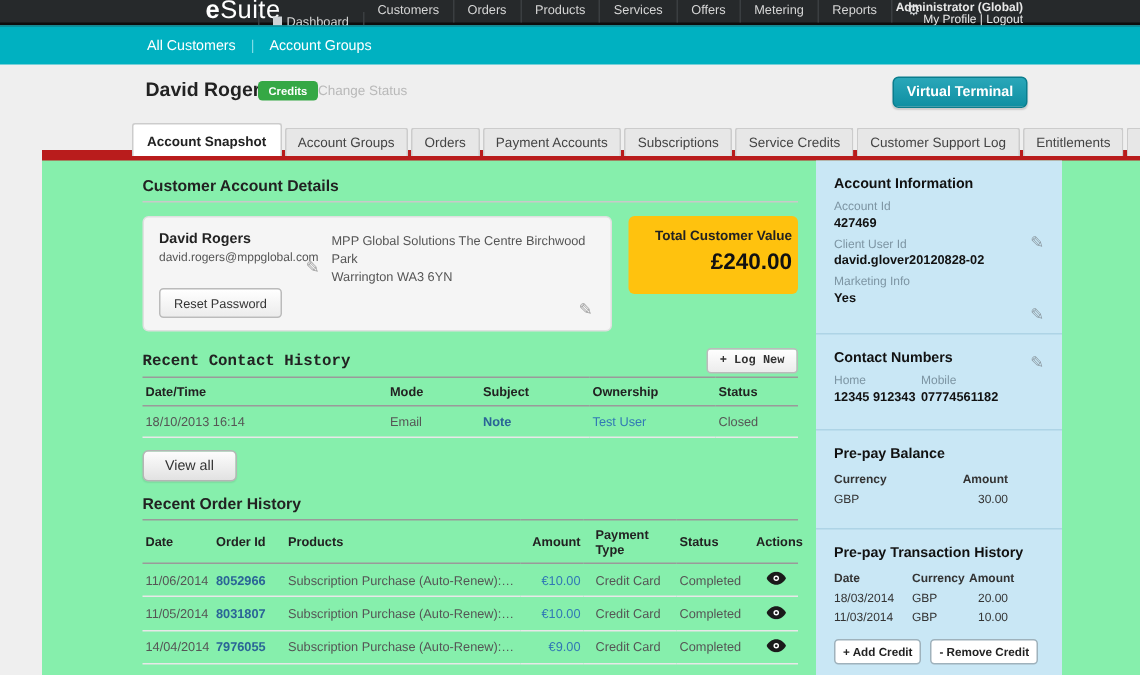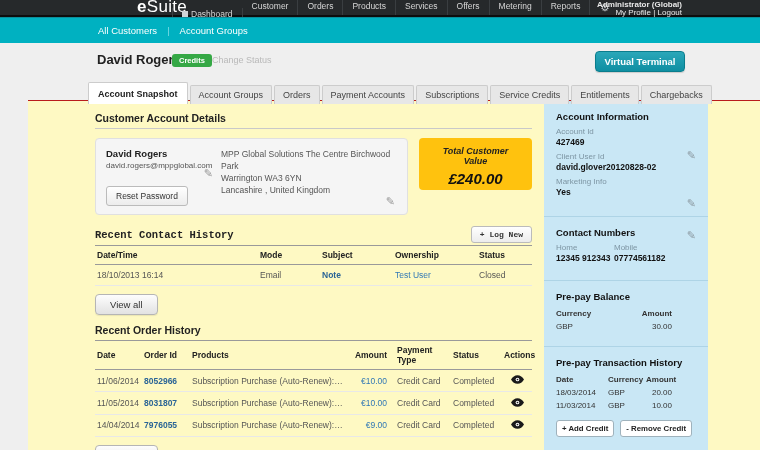--- a/index.html
+++ b/index.html
@@ -30,38 +30,38 @@
   .badge { position:absolute; left:172px; top:11px; background:#35a845; color:#fff; font-size:7.5px; font-weight:bold; padding:2px 7px; border-radius:3px; }
   .chg-status { position:absolute; left:212px; top:12px; font-size:9px; color:#b9b9b9; cursor:pointer; }
   .vt-btn { position:absolute; right:75px; top:8px; width:90px; height:21px; background:linear-gradient(#2aa7b9,#0f8fa2); border:1px solid #0a7d8d; border-radius:4px; color:#fff; font-size:9.5px; font-weight:bold; text-align:center; line-height:19px; cursor:pointer; box-shadow:0 1px 1px rgba(0,0,0,.15); }
 
   
   .tabs { position:absolute; left:88px; top:82px; display:flex; align-items:flex-end; z-index:3; }
   .tab { background:#e7e7e7; border:1px solid #cccccc; border-bottom:none; font-size:9px; color:#444; padding:4px 8px 4px; margin-right:2px; border-radius:2px 2px 0 0; cursor:pointer; white-space:nowrap; }
   .tab.active { background:#fff; font-weight:bold; color:#222; padding:6px 9px 5px; }
 
   
-  .content { position:absolute; left:28px; top:100px; width:732px; height:350px; background:#fef9c3; border-top:1px solid #b91c1c; }
+  .content { position:absolute; left:28px; top:100px; width:732px; height:350px; background:#86efac; border-top:7px solid #b91c1c; }
   .main { position:absolute; left:67px; top:0; width:437px; }
 
   .sec-title { font-size:10.5px; font-weight:bold; color:#222; padding-bottom:4px; border-bottom:1px solid #c9c9c9; margin-top:11px; }
 
   
   .details-row { display:flex; margin-top:9px; }
   .details-box { width:313px; background:#f5f5f5; border:1px solid #e0e0e0; border-radius:4px; padding:9px 10px 8px; display:flex; }
   .dcol1 { width:105px; position:relative; }
   .dname { font-size:9.5px; font-weight:bold; color:#222; }
   .demail { font-size:8px; color:#555; margin-top:2px; }
   .pencil { color:#999; font-size:11px; line-height:10px; cursor:pointer; display:inline-block; }
   .dcol1 .pencil { position:absolute; right:-2px; top:20px; }
   .reset-btn { margin-top:16px; background:linear-gradient(#ffffff,#ececec); border:1px solid #bbb; border-radius:3px; font-size:8.5px; color:#333; padding:4px 9px; cursor:pointer; display:inline-block; }
   .dcol2 { flex:1; padding-left:10px; position:relative; }
   .addr { font-size:8.5px; color:#555; line-height:12px; }
   .dcol2 .pencil { position:absolute; right:2px; bottom:0; }
-  .total-box { width:113px; margin-left:11px; background:#ffc20e; border-radius:4px; text-align:center; padding:8px 20px; height:52px;font-style:italic; }
+  .total-box { width:113px; margin-left:11px; background:#ffc20e; border-radius:4px; text-align:right; padding:8px 4px; height:52px; }
   .total-label { font-size:9px; font-weight:bold; color:#222; }
   .total-value { font-size:15px; font-weight:bold; color:#111; margin-top:4px; }
 
   
   table { border-collapse:collapse; width:437px; table-layout:fixed; }
   th { font-size:8.5px; font-weight:bold; color:#222; text-align:left; padding:4px 2px; border-top:1px solid #9a9a9a; border-bottom:1px solid #9a9a9a; }
   td { font-size:8.5px; color:#555; padding:5px 2px; border-bottom:1px solid #e8e8e8; white-space:nowrap; overflow:hidden; text-overflow:ellipsis; }
   .r { text-align:right; }
   .c { text-align:center; }
   a.lnk { color:#3178b5; text-decoration:none; cursor:pointer; }
@@ -86,21 +86,21 @@
   .sb-btnrow { display:flex; gap:6px; margin-top:8px; }
   .sb-btn { background:#fff; border:1px solid #9fb2bc; border-radius:3px; font-size:7.8px; font-weight:bold; color:#222; padding:3px 5px; cursor:pointer; white-space:nowrap; }
 </style>
 </head>
 <body>
 
 <div class="topbar">
   <div class="logo"><b>e</b><span>Suite</span></div>
   <div class="mainnav">
     <div class="nav-item"><span class="dash-ico"></span><span>Dashboard</span></div>
-    <div class="nav-item">Customer</div>
+    <div class="nav-item">Customers</div>
     <div class="nav-item">Orders</div>
     <div class="nav-item">Products</div>
     <div class="nav-item">Services</div>
     <div class="nav-item">Offers</div>
     <div class="nav-item">Metering</div>
     <div class="nav-item">Reports</div>
     <div class="gear">⚙</div>
   </div>
   <div class="userblock">
     <div class="uname">Administrator (Global)</div>
@@ -121,20 +121,21 @@
   <div class="vt-btn">Virtual Terminal</div>
 </div>
 
 <div class="tabs">
   <div class="tab active">Account Snapshot</div>
   <div class="tab">Account Groups</div>
   <div class="tab">Orders</div>
   <div class="tab">Payment Accounts</div>
   <div class="tab">Subscriptions</div>
   <div class="tab">Service Credits</div>
+  <div class="tab">Customer Support Log</div>
   <div class="tab">Entitlements</div>
   <div class="tab">Chargebacks</div>
 </div>
 
 <div class="content">
 
   <div class="main">
 
     
     <div class="sec-title">Customer Account Details</div>
@@ -142,21 +143,20 @@
       <div class="details-box">
         <div class="dcol1">
           <div class="dname">David Rogers</div>
           <div class="demail">david.rogers@mppglobal.com</div>
           <span class="pencil">✎</span>
           <div class="reset-btn">Reset Password</div>
         </div>
         <div class="dcol2">
           <div class="addr">MPP Global Solutions The Centre Birchwood Park</div>
           <div class="addr">Warrington WA3 6YN</div>
-          <div class="addr">Lancashire , United Kingdom</div>
           <span class="pencil">✎</span>
         </div>
       </div>
       <div class="total-box">
         <div class="total-label">Total Customer Value</div>
         <div class="total-value">£240.00</div>
       </div>
     </div>
 
     

